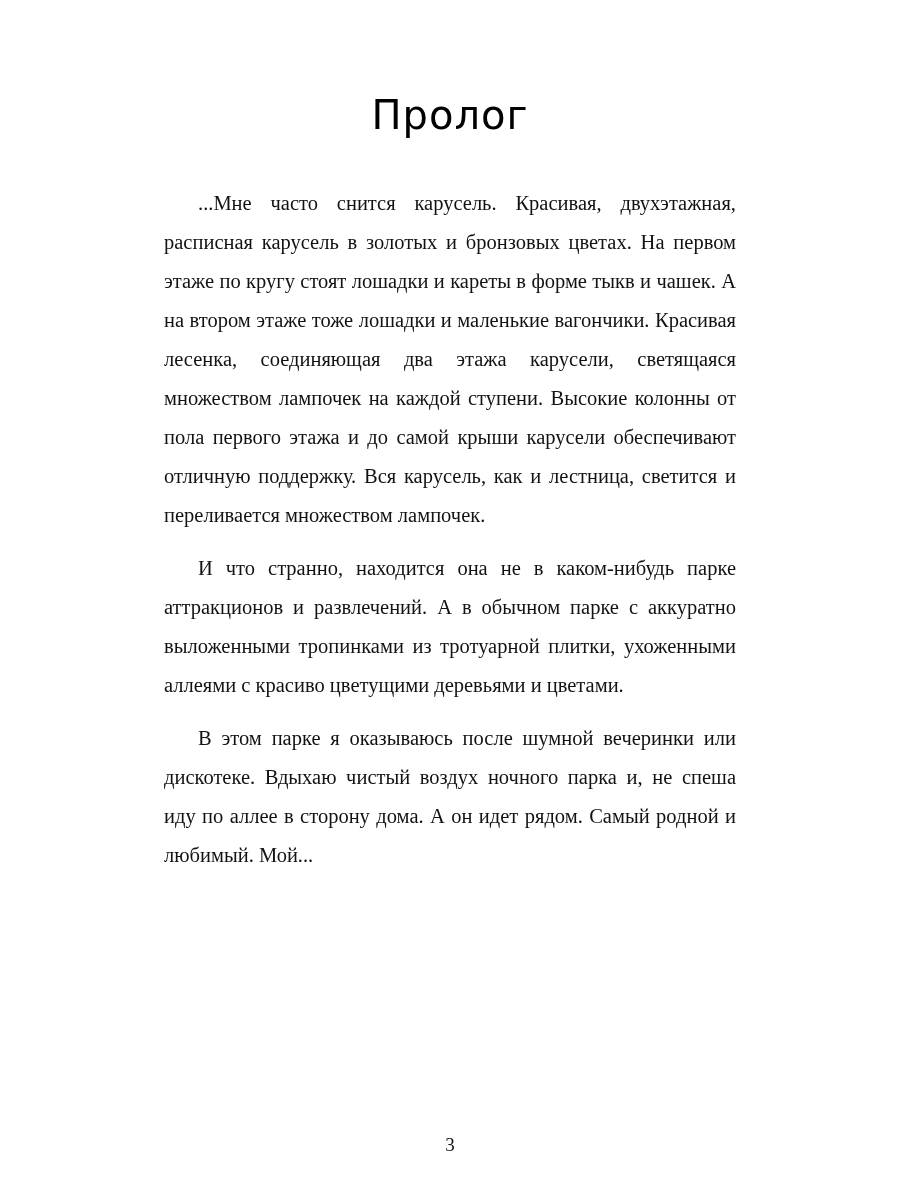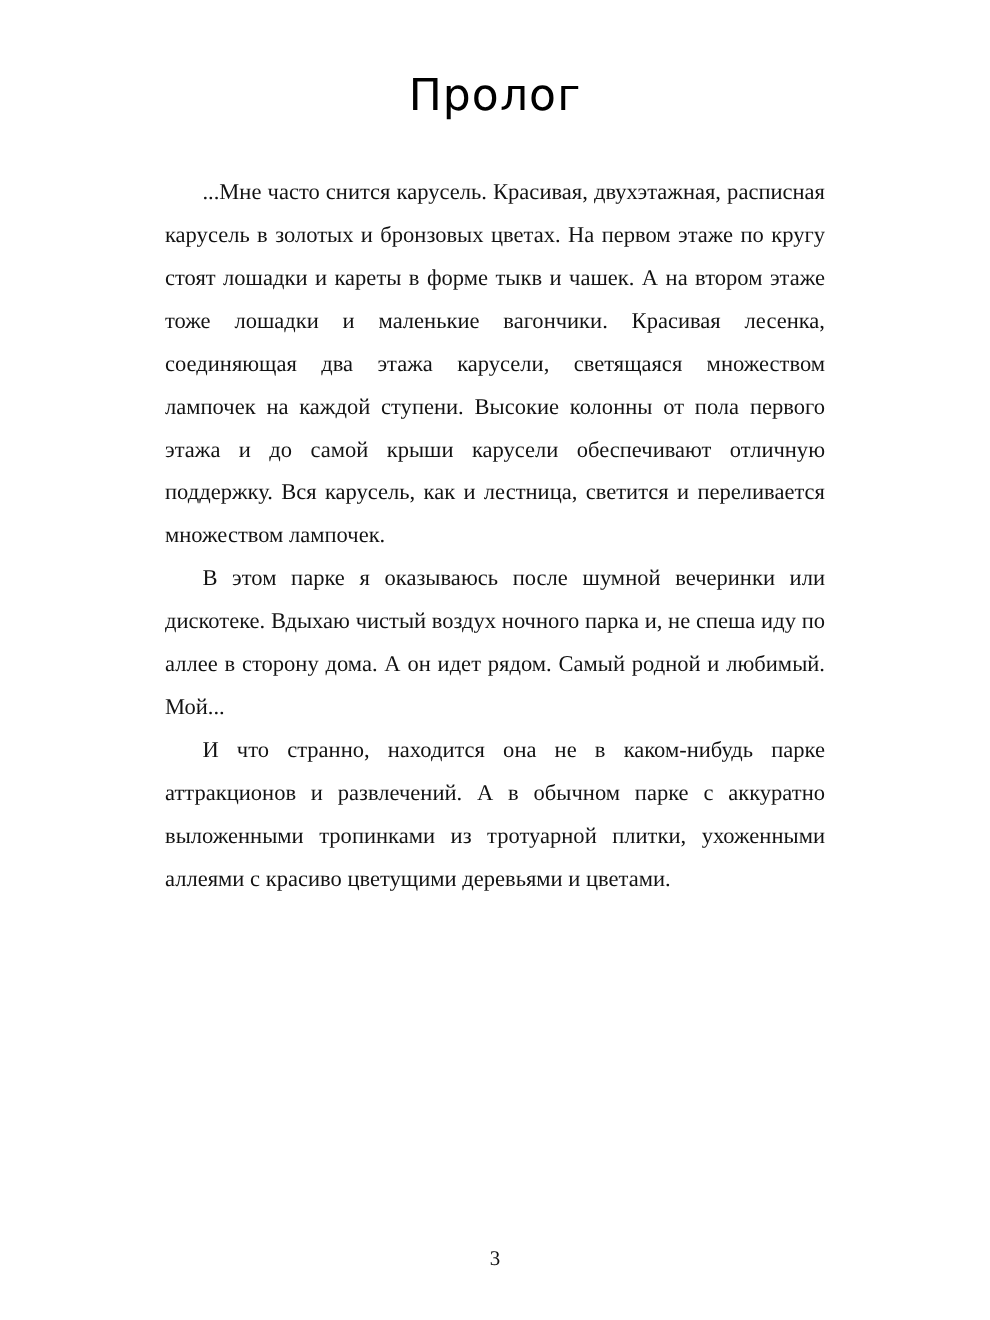--- a/index.html
+++ b/index.html
@@ -17,33 +17,33 @@
   .page {
     position: relative;
     width: 900px;
     height: 1200px;
     box-sizing: border-box;
     padding: 0 150px;
     background: #ffffff;
   }
   .chapter-title {
     margin: 0;
-    padding-top: 64px;
+    padding-top: 92px;
     text-align: center;
     font-family: "DejaVu Sans", sans-serif;
     font-weight: 400;
     font-size: 40px;
     letter-spacing: 1px;
     color: #000000;
   }
   .body-text {
     margin-top: 46px;
   }
   .body-text p {
-    margin: 0;
+    margin: 14px;
     text-align: justify;
     text-justify: inter-word;
     text-indent: 34px;
     font-size: 20.5px;
     line-height: 39px;
     color: #121212;
     hyphens: none;
   }
   .page-number {
     position: absolute;
@@ -58,19 +58,19 @@
 </style>
 </head>
 <body>
 
 <div class="page">
 
   <h1 class="chapter-title">Пролог</h1>
 
   <div class="body-text">
     <p>...Мне часто снится карусель. Красивая, двухэтажная, расписная карусель в золотых и бронзовых цветах. На первом этаже по кругу стоят лошадки и кареты в форме тыкв и чашек. А на втором этаже тоже лошадки и маленькие вагончики. Красивая лесенка, соединяющая два этажа карусели, светящаяся множеством лампочек на каждой ступени. Высокие колонны от пола первого этажа и до самой крыши карусели обеспечивают отличную поддержку. Вся карусель, как и лестница, светится и переливается множеством лампочек.</p>
+    <p>И что странно, находится она не в каком-нибудь парке аттракционов и развлечений. А в обычном парке с аккуратно выложенными тропинками из тротуарной плитки, ухоженными аллеями с красиво цветущими деревьями и цветами.</p>
     <p>В этом парке я оказываюсь после шумной вечеринки или дискотеке. Вдыхаю чистый воздух ночного парка и, не спеша иду по аллее в сторону дома. А он идет рядом. Самый родной и любимый. Мой...</p>
-    <p>И что странно, находится она не в каком-нибудь парке аттракционов и развлечений. А в обычном парке с аккуратно выложенными тропинками из тротуарной плитки, ухоженными аллеями с красиво цветущими деревьями и цветами.</p>
   </div>
 
   <div class="page-number">3</div>
 
 </div>
 
 </body></html>

